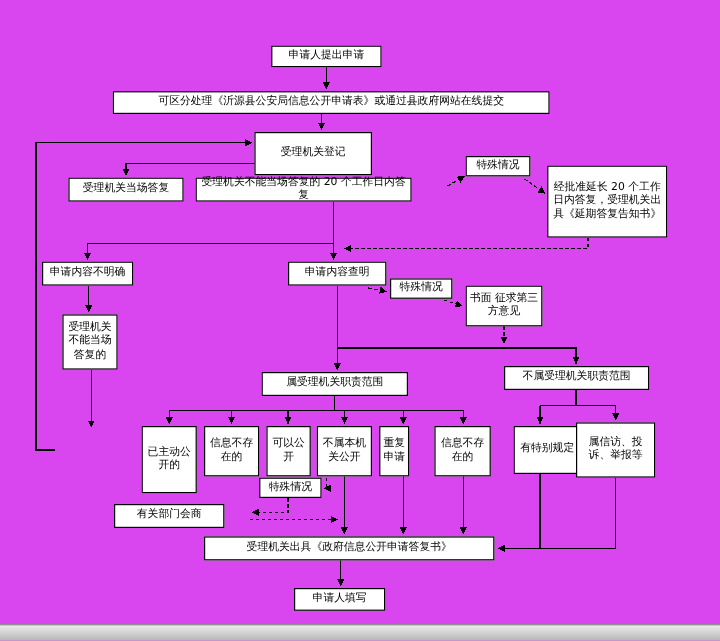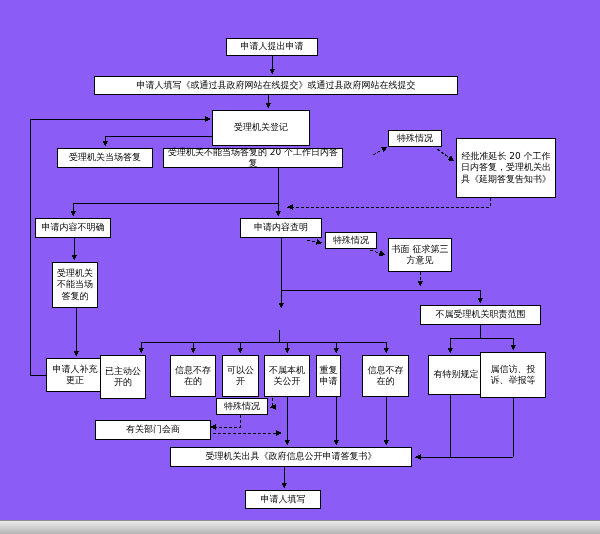--- a/index.html
+++ b/index.html
@@ -1,20 +1,20 @@
 <!DOCTYPE html>
 <html><head>
 <meta charset="utf-8">
 <style>
   * { margin:0; padding:0; box-sizing:border-box; }
   html,body { background:#d4d0c8; }
   body { font-family:"DejaVu Sans","Liberation Sans",sans-serif; }
   .page {
     position:relative; width:600px; height:534px;
-    background:#8b5cf6; overflow:hidden; margin:0 auto;
+    background:#d946ef; overflow:hidden; margin:0 auto;
   }
   svg.arrows { position:absolute; left:0; top:0; z-index:0; }
   .s { stroke:#000; stroke-width:1; fill:none; }
   .d { stroke:#000; stroke-width:1; fill:none; stroke-dasharray:3 2; }
   .node {
     position:absolute; z-index:1;
     border:1px solid #000; background:#fff; color:#000;
     display:flex; align-items:center; justify-content:center;
     text-align:center; font-size:9px; line-height:1.25;
     word-break:break-all; padding:1px 2px;
@@ -76,40 +76,40 @@
     <polyline class="d" points="490,198 490,207 287,207" marker-end="url(#arr)"></polyline>
     <line class="d" x1="307" y1="240" x2="322" y2="243" marker-end="url(#arr)"></line>
     <line class="d" x1="370" y1="250" x2="385" y2="255" marker-end="url(#arr)"></line>
     <line class="d" x1="420" y1="272" x2="420" y2="286" marker-end="url(#arr)"></line>
     <polyline class="d" points="272,398 272,407 270,407" marker-end="url(#arr)"></polyline>
     <polyline class="d" points="240,415 240,427 210,427" marker-end="url(#arr)"></polyline>
     <line class="d" x1="208" y1="433" x2="281" y2="433" marker-end="url(#arr)"></line>
   </svg>
 
   <div class="node" style="left:226px;top:38px;width:92px;height:18px">申请人提出申请</div>
-  <div class="node" style="left:94px;top:76px;width:364px;height:19px">申请人填写《或通过县政府网站在线提交》或通过县政府网站在线提交</div>
+  <div class="node" style="left:94px;top:76px;width:364px;height:19px">可区分处理《沂源县公安局信息公开申请表》或通过县政府网站在线提交</div>
   <div class="node" style="left:212px;top:110px;width:98px;height:36px">受理机关登记</div>
   <div class="node" style="left:388px;top:130px;width:54px;height:17px">特殊情况</div>
   <div class="node" style="left:57px;top:148px;width:96px;height:20px">受理机关当场答复</div>
   <div class="node" style="left:163px;top:148px;width:180px;height:20px">受理机关不能当场答复的 20 个工作日内答复</div>
   <div class="node" style="left:456px;top:138px;width:100px;height:60px">经批准延长 20 个工作日内答复，受理机关出具《延期答复告知书》</div>
   <div class="node" style="left:35px;top:218px;width:76px;height:20px">申请内容不明确</div>
   <div class="node" style="left:240px;top:218px;width:82px;height:20px">申请内容查明</div>
   <div class="node" style="left:325px;top:232px;width:52px;height:17px">特殊情况</div>
   <div class="node" style="left:388px;top:238px;width:64px;height:34px">书面 征求第三方意见</div>
   <div class="node" style="left:52px;top:262px;width:46px;height:46px">受理机关不能当场答复的</div>
+  <div class="node" style="left:218px;top:310px;width:122px;height:20px">属受理机关职责范围</div>
   <div class="node" style="left:420px;top:305px;width:121px;height:20px">不属受理机关职责范围</div>
-  <div class="node" style="left:46px;top:358px;width:58px;height:34px">申请人补充更正</div>
-  <div class="node" style="left:100px;top:355px;width:46px;height:44px">已主动公开的</div>
+  <div class="node" style="left:118px;top:355px;width:46px;height:56px">已主动公开的</div>
   <div class="node" style="left:170px;top:355px;width:46px;height:42px">信息不存在的</div>
   <div class="node" style="left:222px;top:355px;width:37px;height:42px">可以公开</div>
   <div class="node" style="left:264px;top:355px;width:46px;height:42px">不属本机关公开</div>
   <div class="node" style="left:316px;top:355px;width:25px;height:42px">重复申请</div>
   <div class="node" style="left:362px;top:355px;width:47px;height:42px">信息不存在的</div>
   <div class="node" style="left:428px;top:355px;width:56px;height:40px">有特别规定</div>
   <div class="node" style="left:480px;top:352px;width:66px;height:46px">属信访、投诉、举报等</div>
   <div class="node" style="left:216px;top:398px;width:52px;height:17px">特殊情况</div>
-  <div class="node" style="left:95px;top:420px;width:116px;height:20px">有关部门会商</div>
+  <div class="node" style="left:95px;top:420px;width:92px;height:20px">有关部门会商</div>
   <div class="node" style="left:170px;top:447px;width:242px;height:20px">受理机关出具《政府信息公开申请答复书》</div>
   <div class="node" style="left:245px;top:490px;width:76px;height:19px">申请人填写</div>
 
   <div class="bottom-bar"></div>
 </div>
 
 </body></html>

